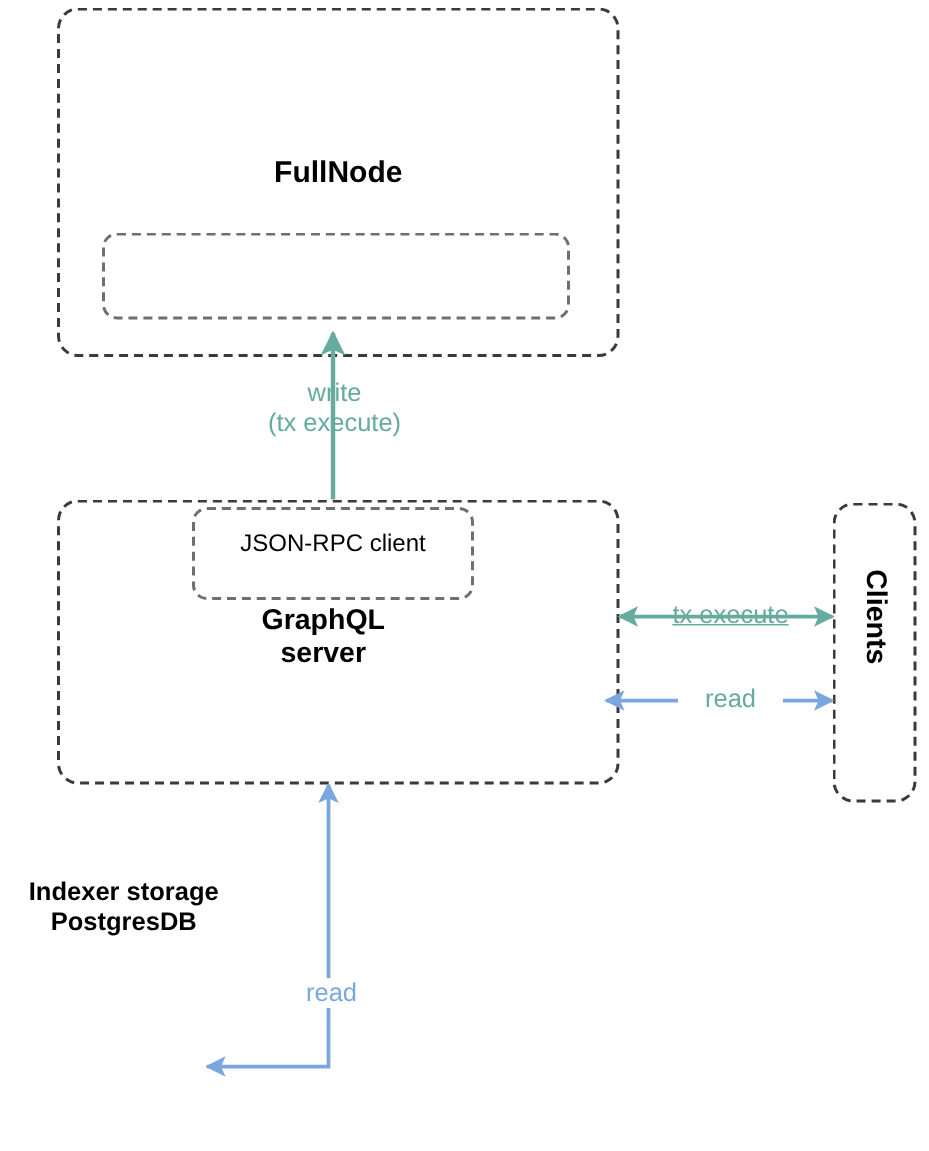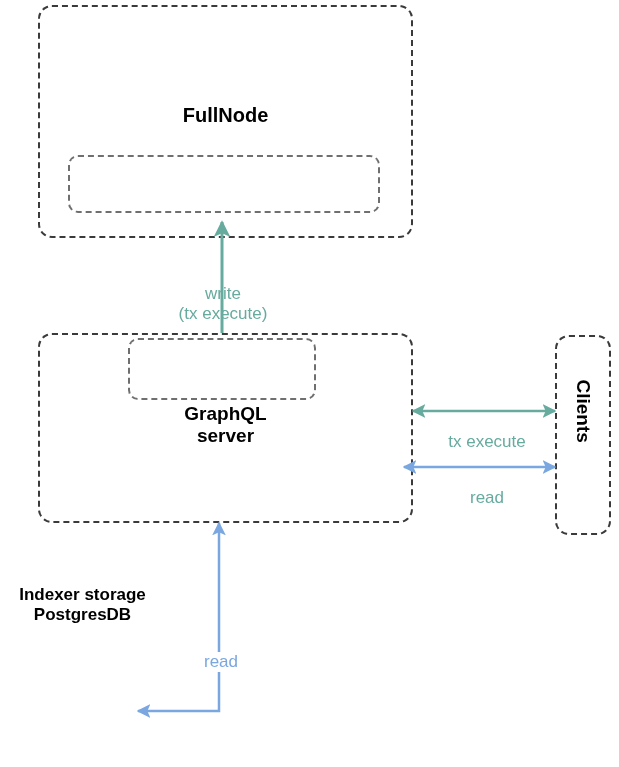--- a/index.html
+++ b/index.html
@@ -52,21 +52,21 @@
   }
   .t-jsonrpcapi {
     left: 68px; top: 172px; width: 312px;
     font-size: 17px;
   }
   .t-jsonrpcclient {
     left: 128px; top: 354px; width: 188px;
     font-size: 16px;
   }
   .t-graphql {
-    left: 38px; top: 403px; width: 375px;
+    left: 28px; top: 403px; width: 375px;
     font-size: 19px;
   }
   .t-clients {
     left: 533px; top: 400px; width: 100px;
     font-size: 19px;
     transform: rotate(90deg);
     transform-origin: 50% 50%;
   }
   .t-dbtitle {
     left: 0px; top: 585px; width: 165px;
@@ -74,28 +74,28 @@
   }
 
   
   .arrow-label {
     position: absolute;
     text-align: center;
     line-height: 1.2;
     white-space: pre-line;
     font-size: 17px;
   }
-  .teal-text { color: #67ab9f; margin-top: 32px; }
+  .teal-text { color: #67ab9f; }
   .blue-text { color: #7aa7e0; }
 
   .t-write {
     left: 152px; top: 252px; width: 142px;
   }
   .t-txexecute {
-    left: 432px; top: 400px; width: 110px;
+    left: 432px; top: 400px; width: 110px; text-decoration: underline;
   }
   .t-readright {
     left: 452px; top: 456px; width: 70px;
     background: #ffffff;
   }
   .t-readdb {
     left: 188px; top: 652px; width: 66px;
     background: #ffffff;
   }
 
@@ -123,20 +123,21 @@
 
   <div class="label label-bold t-fullnode">FullNode</div>
 
   <div class="box-inner" style="left:68px; top:155px; width:312px; height:58px;"></div>
 
 
   <div class="box" style="left:38px; top:333px; width:375px; height:190px;"></div>
 
   <div class="box-inner" style="left:128px; top:338px; width:188px; height:62px;"></div>
 
+  <div class="label t-jsonrpcclient">JSON-RPC client</div>
 
   <div class="label label-bold t-graphql">GraphQL
 server</div>
 
   <div class="box" style="left:555px; top:335px; width:56px; height:200px;"></div>
 
   <div class="label label-bold t-clients">Clients</div>
 
   <div class="label label-bold t-dbtitle">Indexer storage
 PostgresDB</div>

